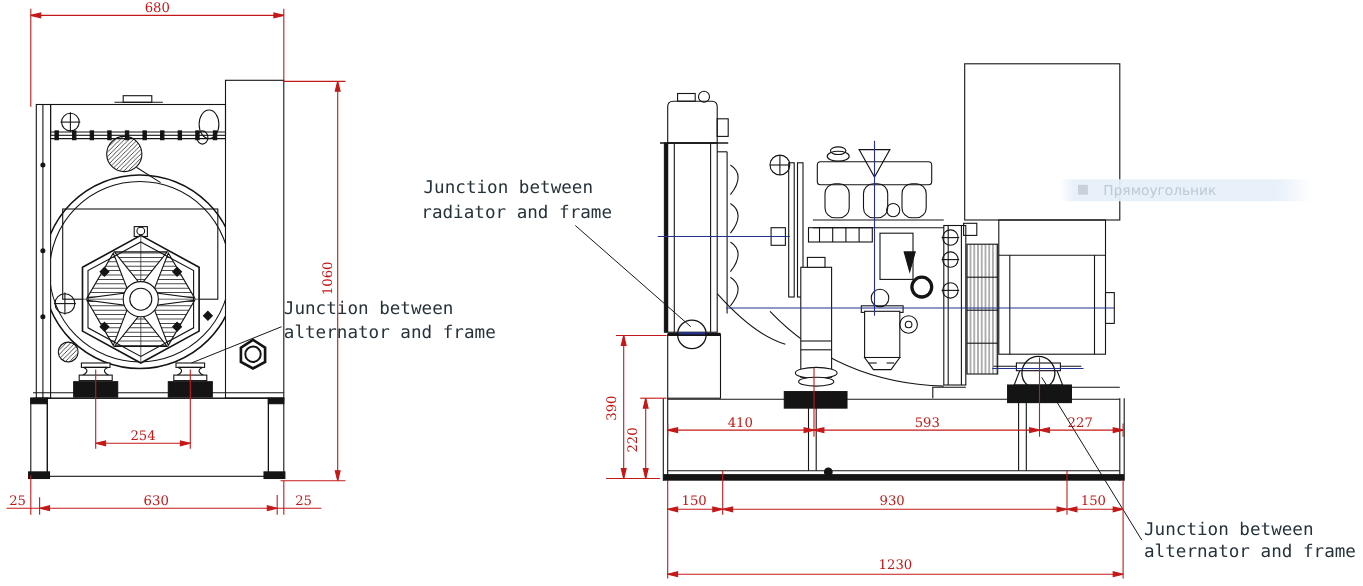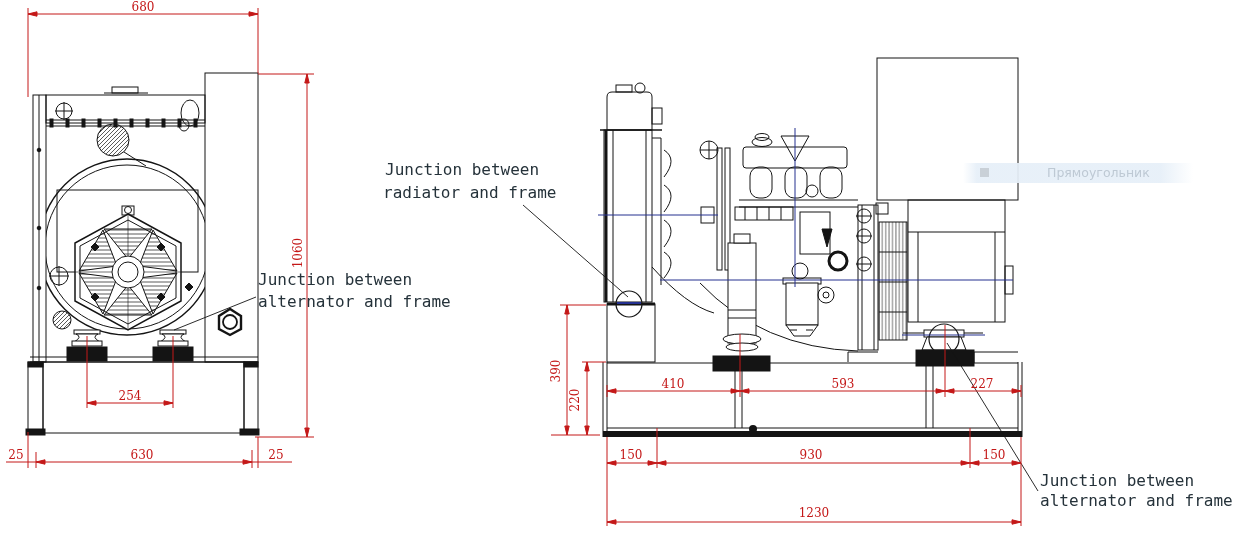--- a/index.html
+++ b/index.html
@@ -11,21 +11,21 @@
   .blk{stroke:#141414;fill:none;stroke-width:1;}
   .red{stroke:#c41818;fill:none;stroke-width:1;}
   .blu{stroke:#24308f;fill:none;stroke-width:1;}
   
   .overlay-tip{position:absolute;left:963px;top:163px;width:230px;height:20px;
     background:linear-gradient(to right, rgba(230,239,248,0), rgba(230,239,248,0.93) 6%,
                rgba(230,239,248,0.93) 86%, rgba(230,239,248,0));
     border-radius:2px;}
   .overlay-tip .sq{position:absolute;left:17px;top:5px;width:9px;height:9px;background:#c9d0d7;}
   .overlay-tip .lbl{position:absolute;left:40px;top:1px;height:18px;line-height:18px;
-    font-size:12.5px;color:#bec9d4;white-space:nowrap;margin-left:44px;}
+    font-size:12.5px;color:#bec9d4;white-space:nowrap;}
 </style>
 </head>
 <body>
 
 <div class="canvas">
 <svg width="1239" height="533" viewBox="0 0 1239 533">
   <defs>
     <pattern id="hatchH" width="4" height="4" patternUnits="userSpaceOnUse">
       <path d="M0,2 H4" stroke="#141414" stroke-width="0.7"></path>
     </pattern>

